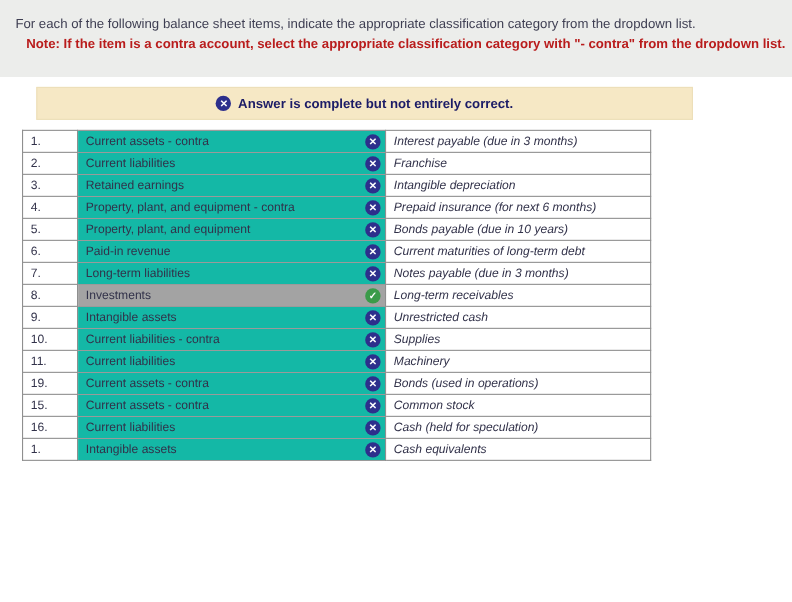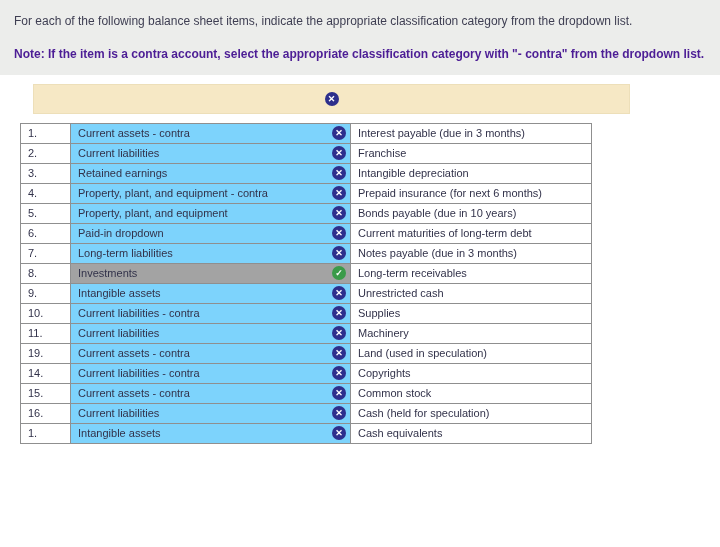--- a/index.html
+++ b/index.html
@@ -22,22 +22,23 @@
   }
   .question-section p {
     margin: 0;
     font-size: 12px;
     line-height: 1.4;
     color: #3e3e52;
     width: 700px;
   }
   .question-section p.note {
     font-weight: bold;
-    color: #4c1d95;
-    margin-top: 16px;
+    color: #b91c1c;
+    margin-top: 2px;
+    text-align: right;
   }
   .banner {
     margin: 9px 0 9px 33px;
     width: 597px;
     height: 30px;
     background: #f6e8c5;
     border: 1px solid #eddfb9;
     box-sizing: border-box;
     display: flex;
     align-items: center;
@@ -79,40 +80,41 @@
     white-space: nowrap;
     background: #ffffff;
   }
   td.num-cell  { width: 38px; }
   td.sel-cell  {
     width: 268px;
     position: relative;
     padding-right: 22px;
     cursor: pointer;
   }
-  td.sel-cell.incorrect { background: #7dd3fc; }
+  td.sel-cell.incorrect { background: #14b8a6; }
   td.sel-cell.correct   { background: #a3a3a3; }
   td.sel-cell .status-icon {
     position: absolute;
     right: 4px;
     top: 50%;
     transform: translateY(-50%);
   }
-  td.item-cell { width: 229px; }
+  td.item-cell { width: 229px; font-style: italic; }
 </style>
 </head>
 <body>
 
 <div class="question-section">
   <p>For each of the following balance sheet items, indicate the appropriate classification category from the dropdown list.</p>
   <p class="note">Note: If the item is a contra account, select the appropriate classification category with "- contra" from the dropdown list.</p>
 </div>
 
 <div class="banner">
   <span class="status-icon incorrect">✕</span>
+  <span>Answer is complete but not entirely correct.</span>
 </div>
 
 <table class="classification">
   <tbody>
   <tr>
     <td class="num-cell">1.</td>
     <td class="sel-cell incorrect">
       <span>Current assets - contra</span>
       <span class="status-icon incorrect">✕</span>
     </td>
@@ -151,21 +153,21 @@
     <td class="sel-cell incorrect">
       <span>Property, plant, and equipment</span>
       <span class="status-icon incorrect">✕</span>
     </td>
     <td class="item-cell">Bonds payable (due in 10 years)</td>
   </tr>
 
   <tr>
     <td class="num-cell">6.</td>
     <td class="sel-cell incorrect">
-      <span>Paid-in dropdown</span>
+      <span>Paid-in revenue</span>
       <span class="status-icon incorrect">✕</span>
     </td>
     <td class="item-cell">Current maturities of long-term debt</td>
   </tr>
 
   <tr>
     <td class="num-cell">7.</td>
     <td class="sel-cell incorrect">
       <span>Long-term liabilities</span>
       <span class="status-icon incorrect">✕</span>
@@ -208,32 +210,24 @@
     </td>
     <td class="item-cell">Machinery</td>
   </tr>
 
   <tr>
     <td class="num-cell">19.</td>
     <td class="sel-cell incorrect">
       <span>Current assets - contra</span>
       <span class="status-icon incorrect">✕</span>
     </td>
-    <td class="item-cell">Land (used in speculation)</td>
-  </tr>
-
-
-  <tr>
-    <td class="num-cell">14.</td>
-    <td class="sel-cell incorrect">
-      <span>Current liabilities - contra</span>
-      <span class="status-icon incorrect">✕</span>
-    </td>
-    <td class="item-cell">Copyrights</td>
-  </tr>
+    <td class="item-cell">Bonds (used in operations)</td>
+  </tr>
+
+
 
   <tr>
     <td class="num-cell">15.</td>
     <td class="sel-cell incorrect">
       <span>Current assets - contra</span>
       <span class="status-icon incorrect">✕</span>
     </td>
     <td class="item-cell">Common stock</td>
   </tr>
 

